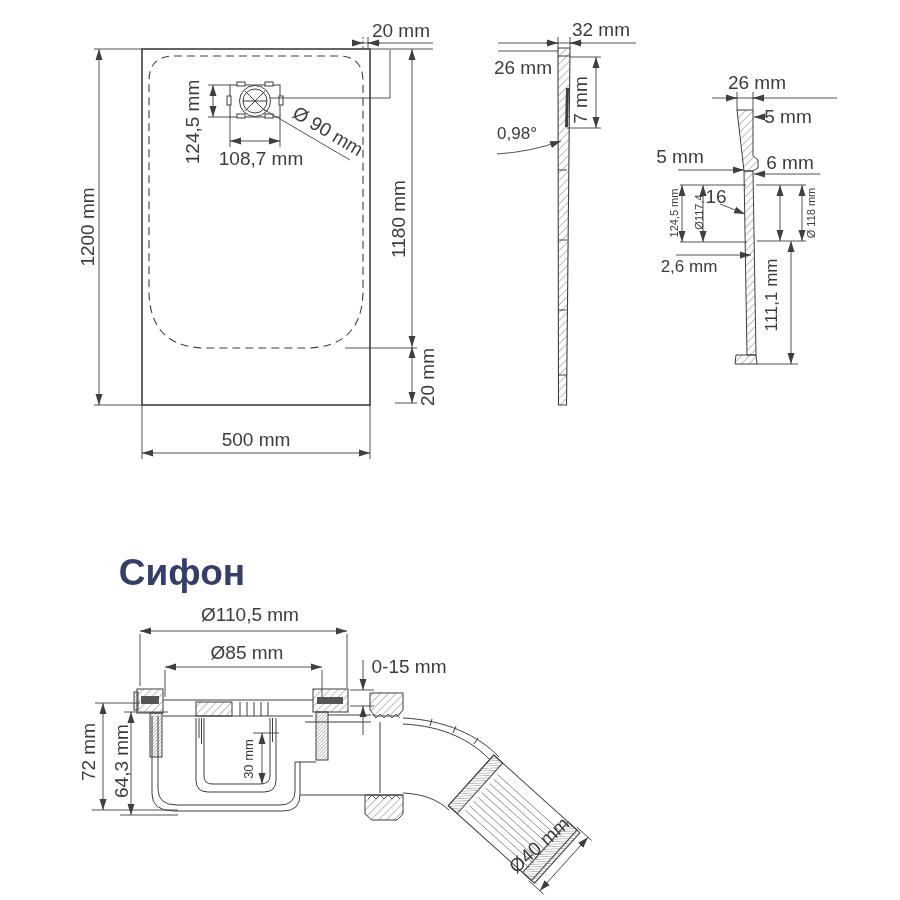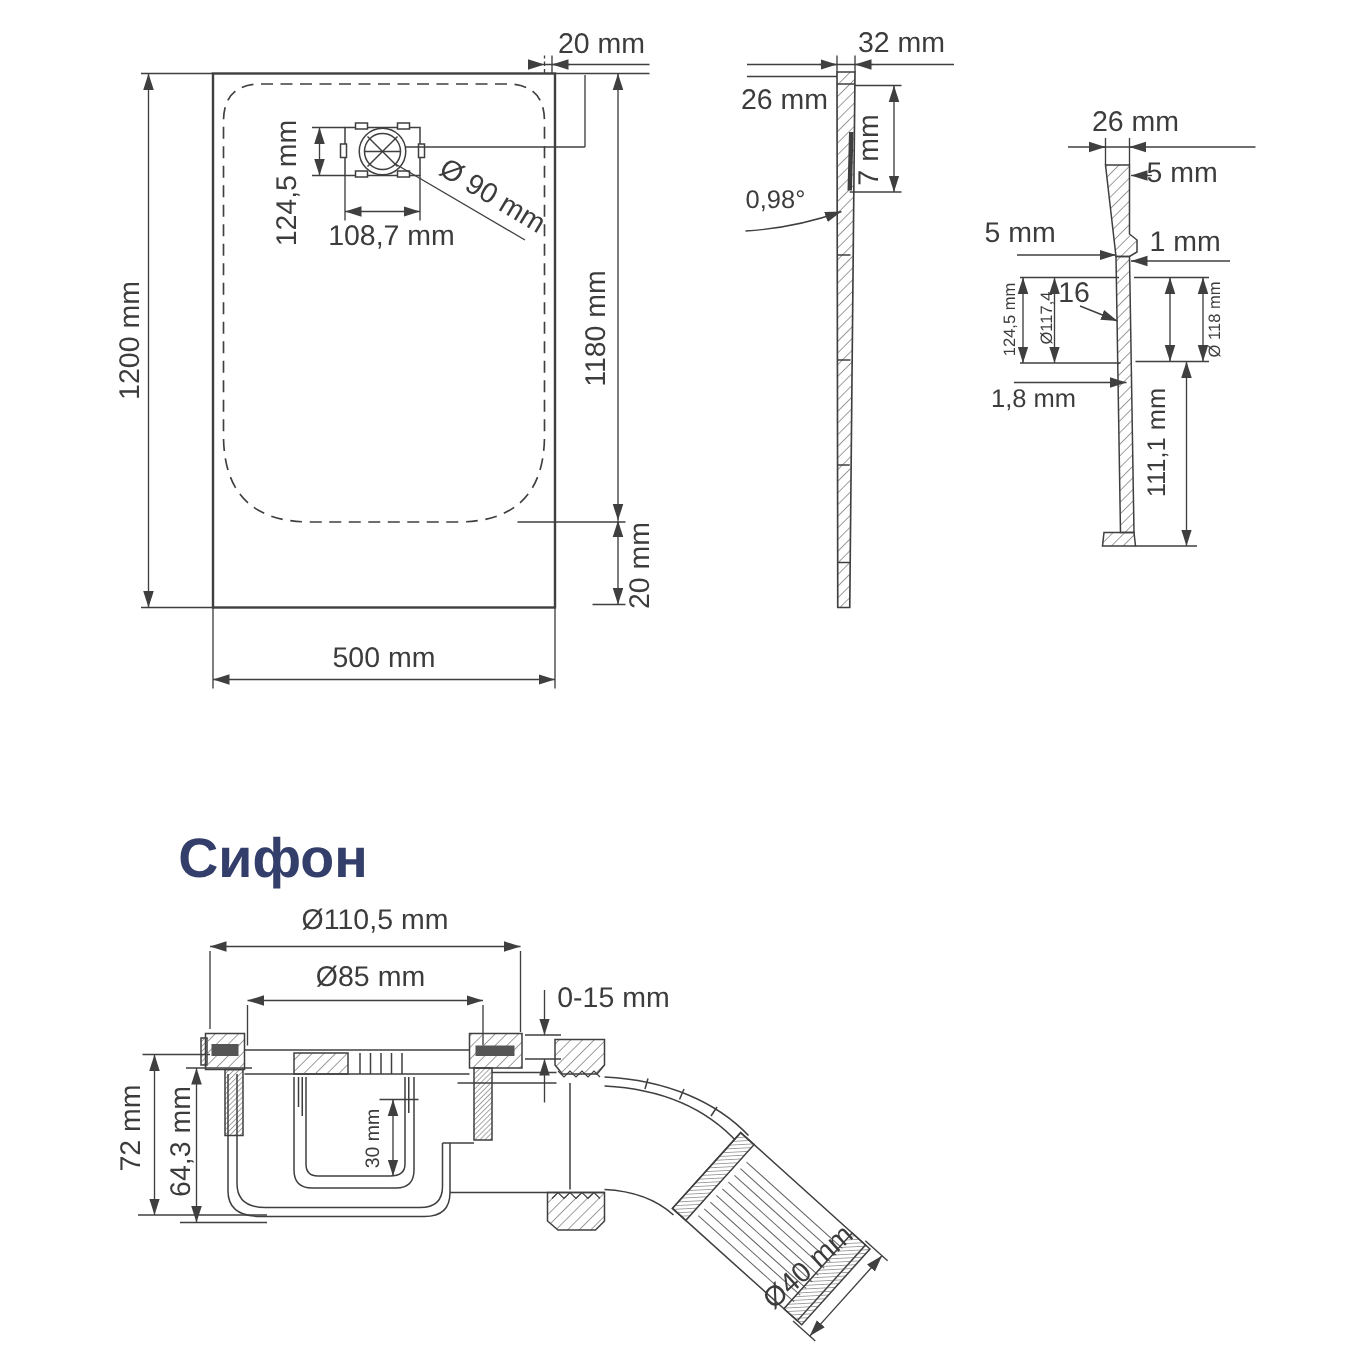--- a/index.html
+++ b/index.html
@@ -238,26 +238,26 @@
 <div class="lbl" style="left:256px;top:439px">500 mm</div>
 
 <div class="lbl" style="left:601px;top:29px">32 mm</div>
 <div class="lbl" style="left:523px;top:67px">26 mm</div>
 <div class="lbl v" style="left:580px;top:100px">7 mm</div>
 <div class="lbl s17" style="left:517px;top:133px">0,98°</div>
 
 <div class="lbl" style="left:757px;top:82px">26 mm</div>
 <div class="lbl" style="left:788px;top:116px">5 mm</div>
 <div class="lbl" style="left:680px;top:156px">5 mm</div>
-<div class="lbl" style="left:790px;top:162px">1 mm</div>
+<div class="lbl" style="left:790px;top:162px">6 mm</div>
 <div class="lbl v s11" style="left:674px;top:213px">124,5 mm</div>
 <div class="lbl v s11" style="left:699px;top:212px">Ø117,4</div>
 <div class="lbl s15" style="left:716px;top:196px">16</div>
 <div class="lbl v s11" style="left:811px;top:213px">Ø 118 mm</div>
-<div class="lbl s17" style="left:689px;top:266px">1,8 mm</div>
+<div class="lbl s17" style="left:689px;top:266px">2,6 mm</div>
 <div class="lbl v s17" style="left:771px;top:295px">111,1 mm</div>
 
 <div class="lbl heading" style="left:182px;top:572px">Сифон</div>
 <div class="lbl" style="left:250px;top:614px">Ø110,5 mm</div>
 <div class="lbl" style="left:247px;top:652px">Ø85 mm</div>
 <div class="lbl" style="left:409px;top:666px">0-15 mm</div>
 <div class="lbl v" style="left:88px;top:752px">72 mm</div>
 <div class="lbl v" style="left:121px;top:761px">64,3 mm</div>
 <div class="lbl v s13" style="left:248px;top:759px">30 mm</div>
 <div class="lbl rm42" style="left:539px;top:845px">Ø40 mm</div>

